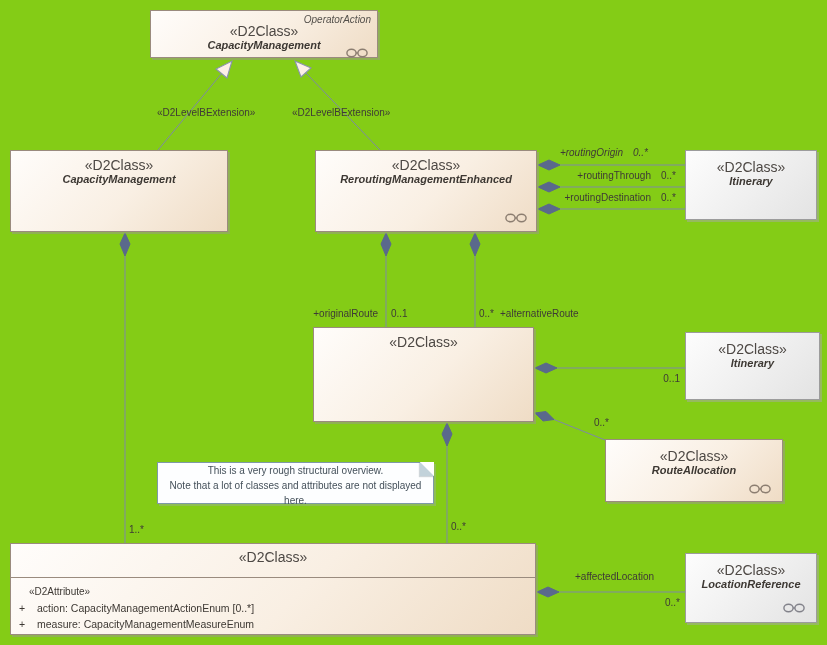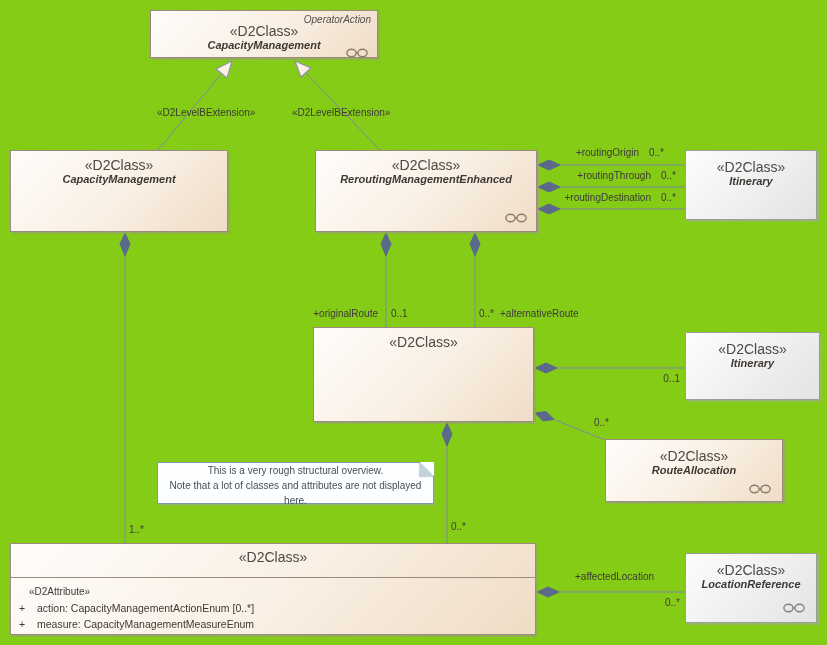--- a/index.html
+++ b/index.html
@@ -176,21 +176,21 @@
             <ellipse cx="17.5" cy="6" rx="4.6" ry="3.7"></ellipse>
             <line x1="11.1" y1="6" x2="12.9" y2="6"></line>
           </g>
         </svg>
     </span>
   </div>
 
   <div class="elabel" style="left:157px;top:107px;">«D2LevelBExtension»</div>
   <div class="elabel" style="left:292px;top:107px;">«D2LevelBExtension»</div>
 
-  <div class="elabel right" style="left:548px;top:147px;width:116px;">
+  <div class="elabel right" style="left:532px;top:147px;width:116px;font-style:italic;">
     <span>+routingOrigin</span><span class="gap"></span><span>0..*</span>
   </div>
   <div class="elabel right" style="left:560px;top:170px;width:116px;">
     <span>+routingThrough</span><span class="gap"></span><span>0..*</span>
   </div>
   <div class="elabel right" style="left:560px;top:192px;width:116px;">
     <span>+routingDestination</span><span class="gap"></span><span>0..*</span>
   </div>
 
   <div class="elabel right" style="left:288px;top:308px;width:90px;">+originalRoute</div>

